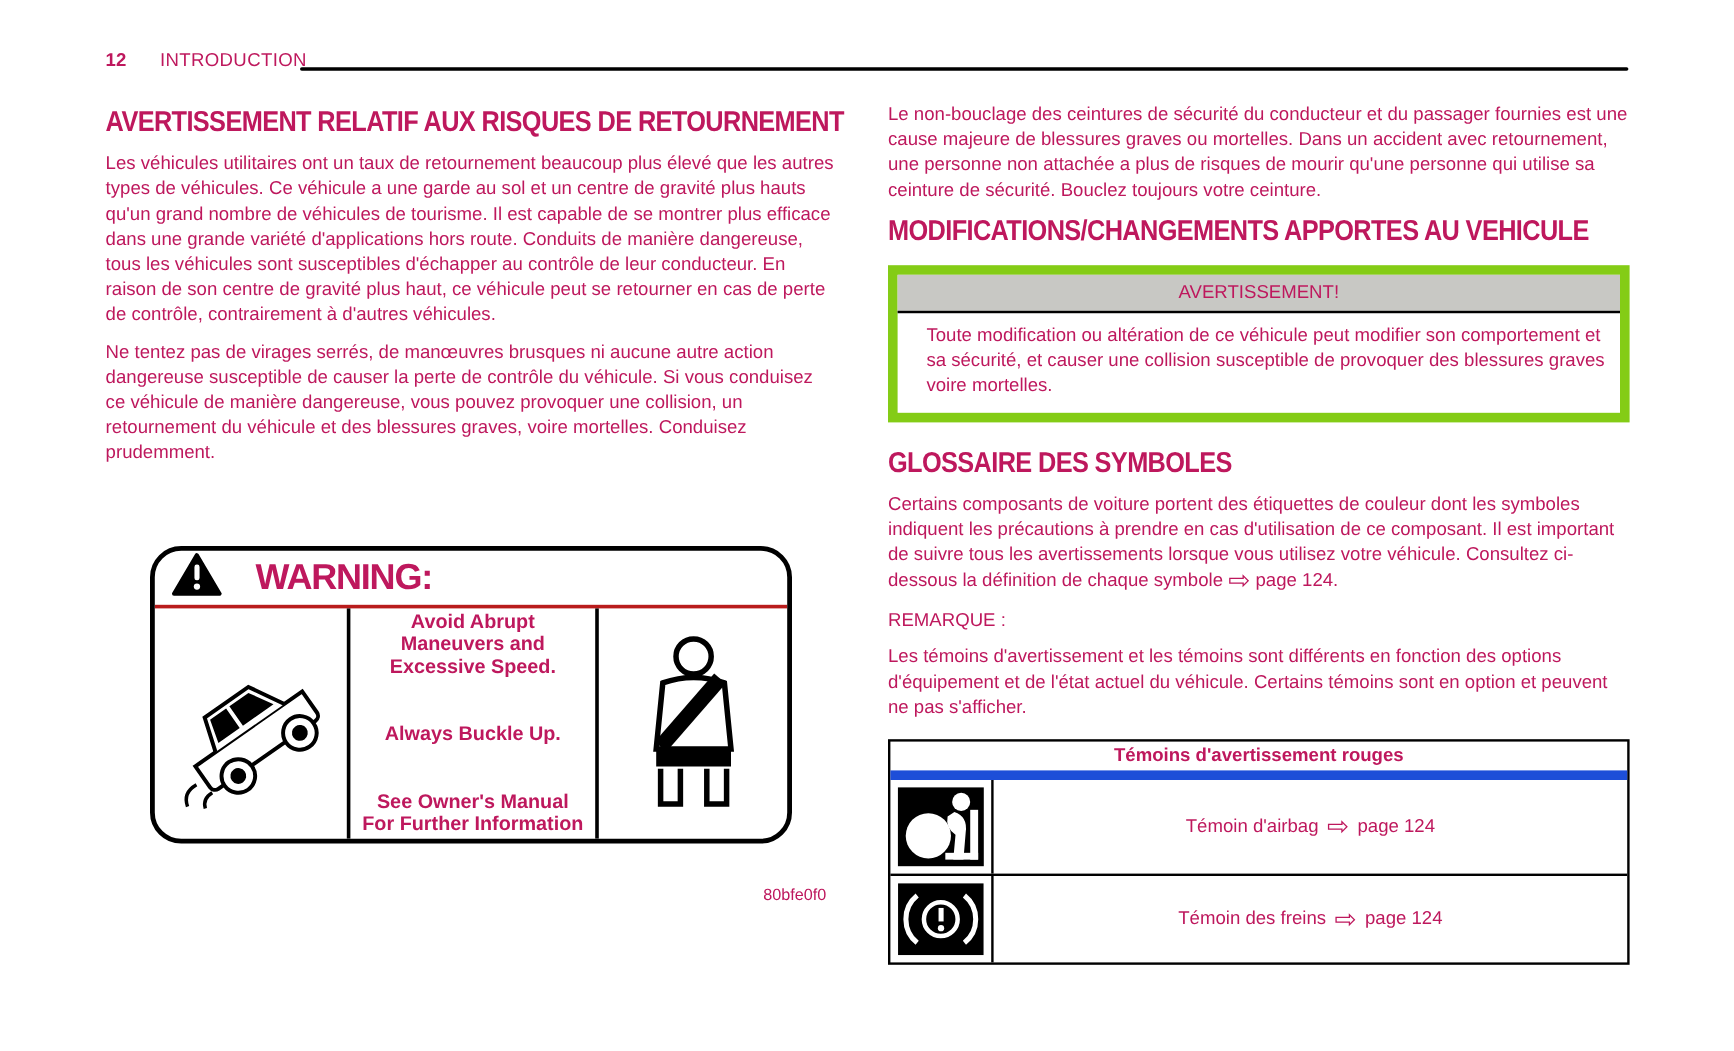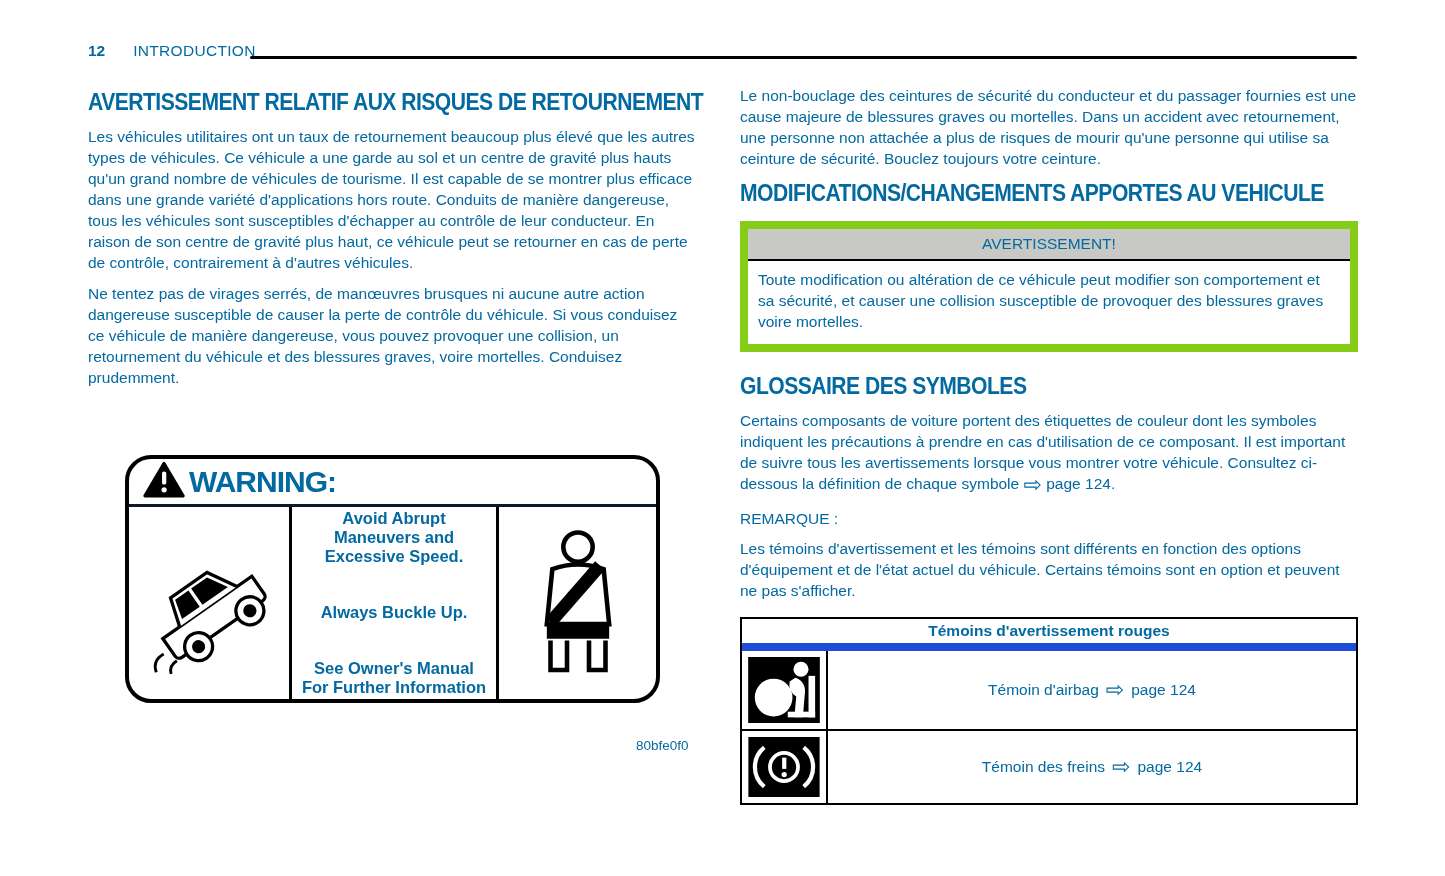--- a/index.html
+++ b/index.html
@@ -1,18 +1,18 @@
 <!DOCTYPE html>
 <html><head>
 <meta charset="utf-8">
 <style>
   html,body { margin:0; padding:0; background:#ffffff; }
   .page {
     position:relative; width:1445px; height:876px; background:#fff;
-    font-family:"Liberation Sans", sans-serif; color:#0369a1; overflow:hidden;
+    font-family:"Liberation Sans", sans-serif; color:#be185d; overflow:hidden;
   }
   
   .pg-header { position:absolute; left:88px; top:42px; font-size:15.5px; }
   .pg-num { font-weight:bold; margin-right:28px; }
   .pg-section { letter-spacing:0.3px; }
   .pg-rule { position:absolute; left:250px; top:56px; width:1107px; height:3px; background:#000; border-radius:2px; }
 
   
   .col-left  { position:absolute; left:88px;  top:88px; width:608px; height:760px; }
   .col-right { position:absolute; left:740px; top:85px; width:618px; }
@@ -25,22 +25,22 @@
   .col-left .h1 { margin-bottom:4px; }
   .col-right .h1 { margin-top:10px; }
 
   
   .labelbox {
     position:absolute; left:37px; top:367px; width:535px; height:248px;
     border:4px solid #000; border-radius:26px; overflow:hidden; background:#fff;
     box-sizing:border-box;
   }
   .label-top {
-    display:flex; align-items:center; gap:4px; padding:6px 14px;
-    border-bottom:3px solid #0f172a; height:48px; box-sizing:border-box;
+    display:flex; align-items:center; gap:28px; padding:6px 14px;
+    border-bottom:3px solid #b91c1c; height:48px; box-sizing:border-box;
   }
   .warn-word { font-size:30px; font-weight:800; letter-spacing:-1px; }
   .warn-rest { font-size:22px; font-weight:800; letter-spacing:-0.3px; }
   .label-body { display:flex; height:calc(100% - 48px); }
   .cell-car  { width:163px; border-right:3px solid #000; display:flex; align-items:center; justify-content:center; box-sizing:border-box; }
   .cell-text {
     width:207px; border-right:3px solid #000; box-sizing:border-box;
     display:flex; flex-direction:column; justify-content:space-between;
     padding:2px 8px; text-align:center; font-weight:bold; font-size:16.5px; line-height:19px;
   }
@@ -49,21 +49,21 @@
 
   .figcode { position:absolute; left:548px; top:650px; font-size:13.5px; }
   .figcaption { position:absolute; left:0; top:684px; width:615px; text-align:center; font-weight:bold; font-size:15.5px; }
 
   
   .warnbox { margin-top:14px; border:8px solid #84cc16; }
   .warnbox-title {
     background:#c8c8c4; border-bottom:2px solid #000; text-align:center;
     font-size:15.5px; padding:6px 0;
   }
-  .warnbox-body { padding:8px 10px 12px 10px; font-size:15.5px; line-height:21px; }
+  .warnbox-body { padding:8px 10px 12px 24px; font-size:15.5px; line-height:21px; }
 
   .note-label { margin-top:14px; font-size:15.5px; }
   .note-text  { margin:4px 0 0 0; }
 
   .arrow { font-size:22px; line-height:1; vertical-align:-3px; }
 
   
   .symtable { margin-top:16px; border:2px solid #000; }
   .symtable-header {
     text-align:center; font-weight:bold; font-size:15.5px; padding:3px 0;
@@ -150,21 +150,21 @@
 
     <h1 class="h1">MODIFICATIONS/CHANGEMENTS APPORTES AU VEHICULE</h1>
 
     <div class="warnbox">
       <div class="warnbox-title">AVERTISSEMENT!</div>
       <div class="warnbox-body">Toute modification ou altération de ce véhicule peut modifier son comportement et sa sécurité, et causer une collision susceptible de provoquer des blessures graves voire mortelles.</div>
     </div>
 
     <h1 class="h1" style="margin-top:20px;">GLOSSAIRE DES SYMBOLES</h1>
 
-    <p class="body"><span>Certains composants de voiture portent des étiquettes de couleur dont les symboles indiquent les précautions à prendre en cas d'utilisation de ce composant. Il est important de suivre tous les avertissements lorsque vous montrer votre véhicule. Consultez ci-dessous la définition de chaque symbole</span>
+    <p class="body"><span>Certains composants de voiture portent des étiquettes de couleur dont les symboles indiquent les précautions à prendre en cas d'utilisation de ce composant. Il est important de suivre tous les avertissements lorsque vous utilisez votre véhicule. Consultez ci-dessous la définition de chaque symbole</span>
       <span class="arrow">⇨</span>
       <span>page 124.</span></p>
 
     <div class="note-label">REMARQUE :</div>
     <p class="body note-text">Les témoins d'avertissement et les témoins sont différents en fonction des options d'équipement et de l'état actuel du véhicule. Certains témoins sont en option et peuvent ne pas s'afficher.</p>
 
     <div class="symtable">
       <div class="symtable-header">Témoins d'avertissement rouges</div>
 
       <div class="symrow">

